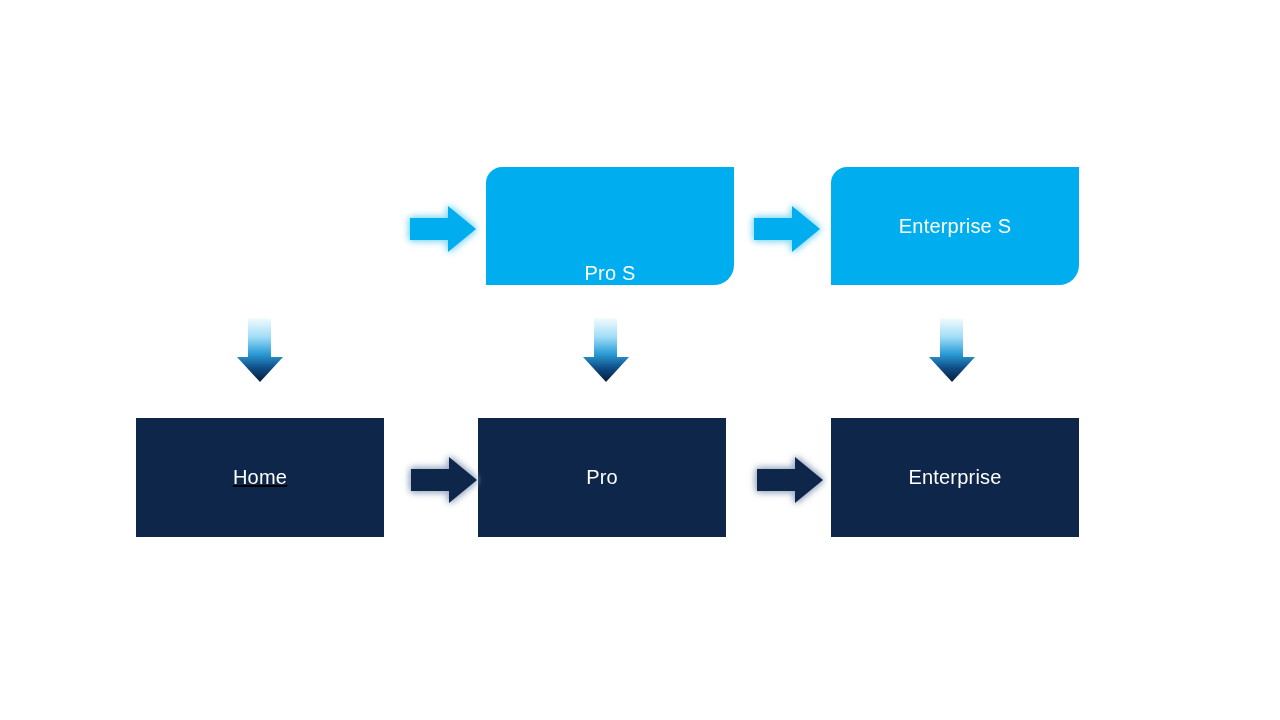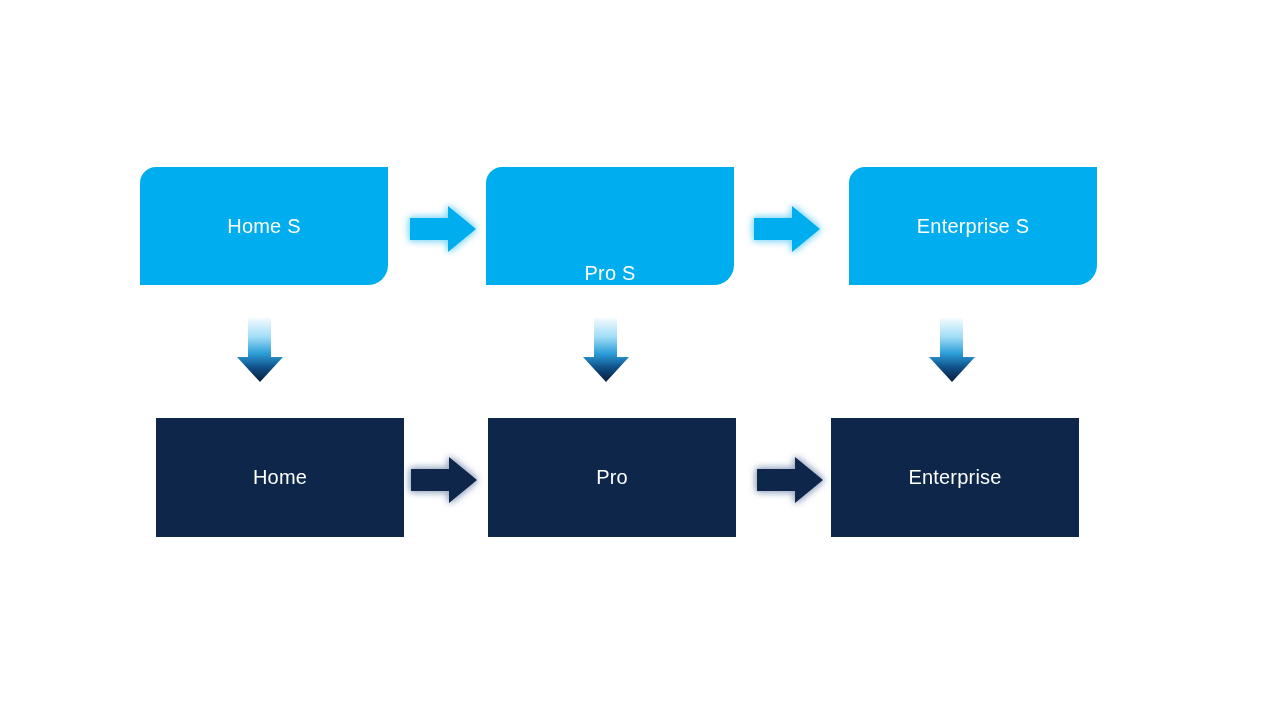--- a/index.html
+++ b/index.html
@@ -71,34 +71,31 @@
       <linearGradient id="grad-down" x1="0" y1="0" x2="0" y2="1">
         <stop offset="0" style="stop-color: var(--grad-top, #F4FBFE);"></stop>
         <stop offset="0.3" style="stop-color: var(--grad-light, #9FDCF6);"></stop>
         <stop offset="0.55" style="stop-color: var(--grad-mid, #2D9FD9);"></stop>
         <stop offset="0.78" style="stop-color: var(--grad-deep, #0E4E86);"></stop>
         <stop offset="1" style="stop-color: var(--grad-tip, #0A1C3A);"></stop>
       </linearGradient>
     </defs>
   </svg>
 
-  <div class="node tier-s" style="left:140px;">
-    <span class="label">Home S</span>
-  </div>
   <div class="node tier-s" style="left:486px;align-items:flex-end;">
     <span class="label">Pro S</span>
   </div>
-  <div class="node tier-s" style="left:849px;">
+  <div class="node tier-s" style="left:831px;">
     <span class="label">Enterprise S</span>
   </div>
 
-  <div class="node tier-base" style="left:156px;">
+  <div class="node tier-base" style="left:136px;text-decoration:underline;">
     <span class="label">Home</span>
   </div>
-  <div class="node tier-base" style="left:488px;">
+  <div class="node tier-base" style="left:478px;">
     <span class="label">Pro</span>
   </div>
   <div class="node tier-base" style="left:831px;justify-content:center;">
     <span class="label">Enterprise</span>
   </div>
 
   <svg class="arrow arrow-light" style="left:410px; top:206px;" width="66" height="46" viewBox="0 0 66 46">
     <polygon points="0,12 38,12 38,0 66,23 38,46 38,34 0,34" style="fill: var(--box-light, #00AEEF);"></polygon>
   </svg>
   <svg class="arrow arrow-light" style="left:754px; top:206px;" width="66" height="46" viewBox="0 0 66 46">

